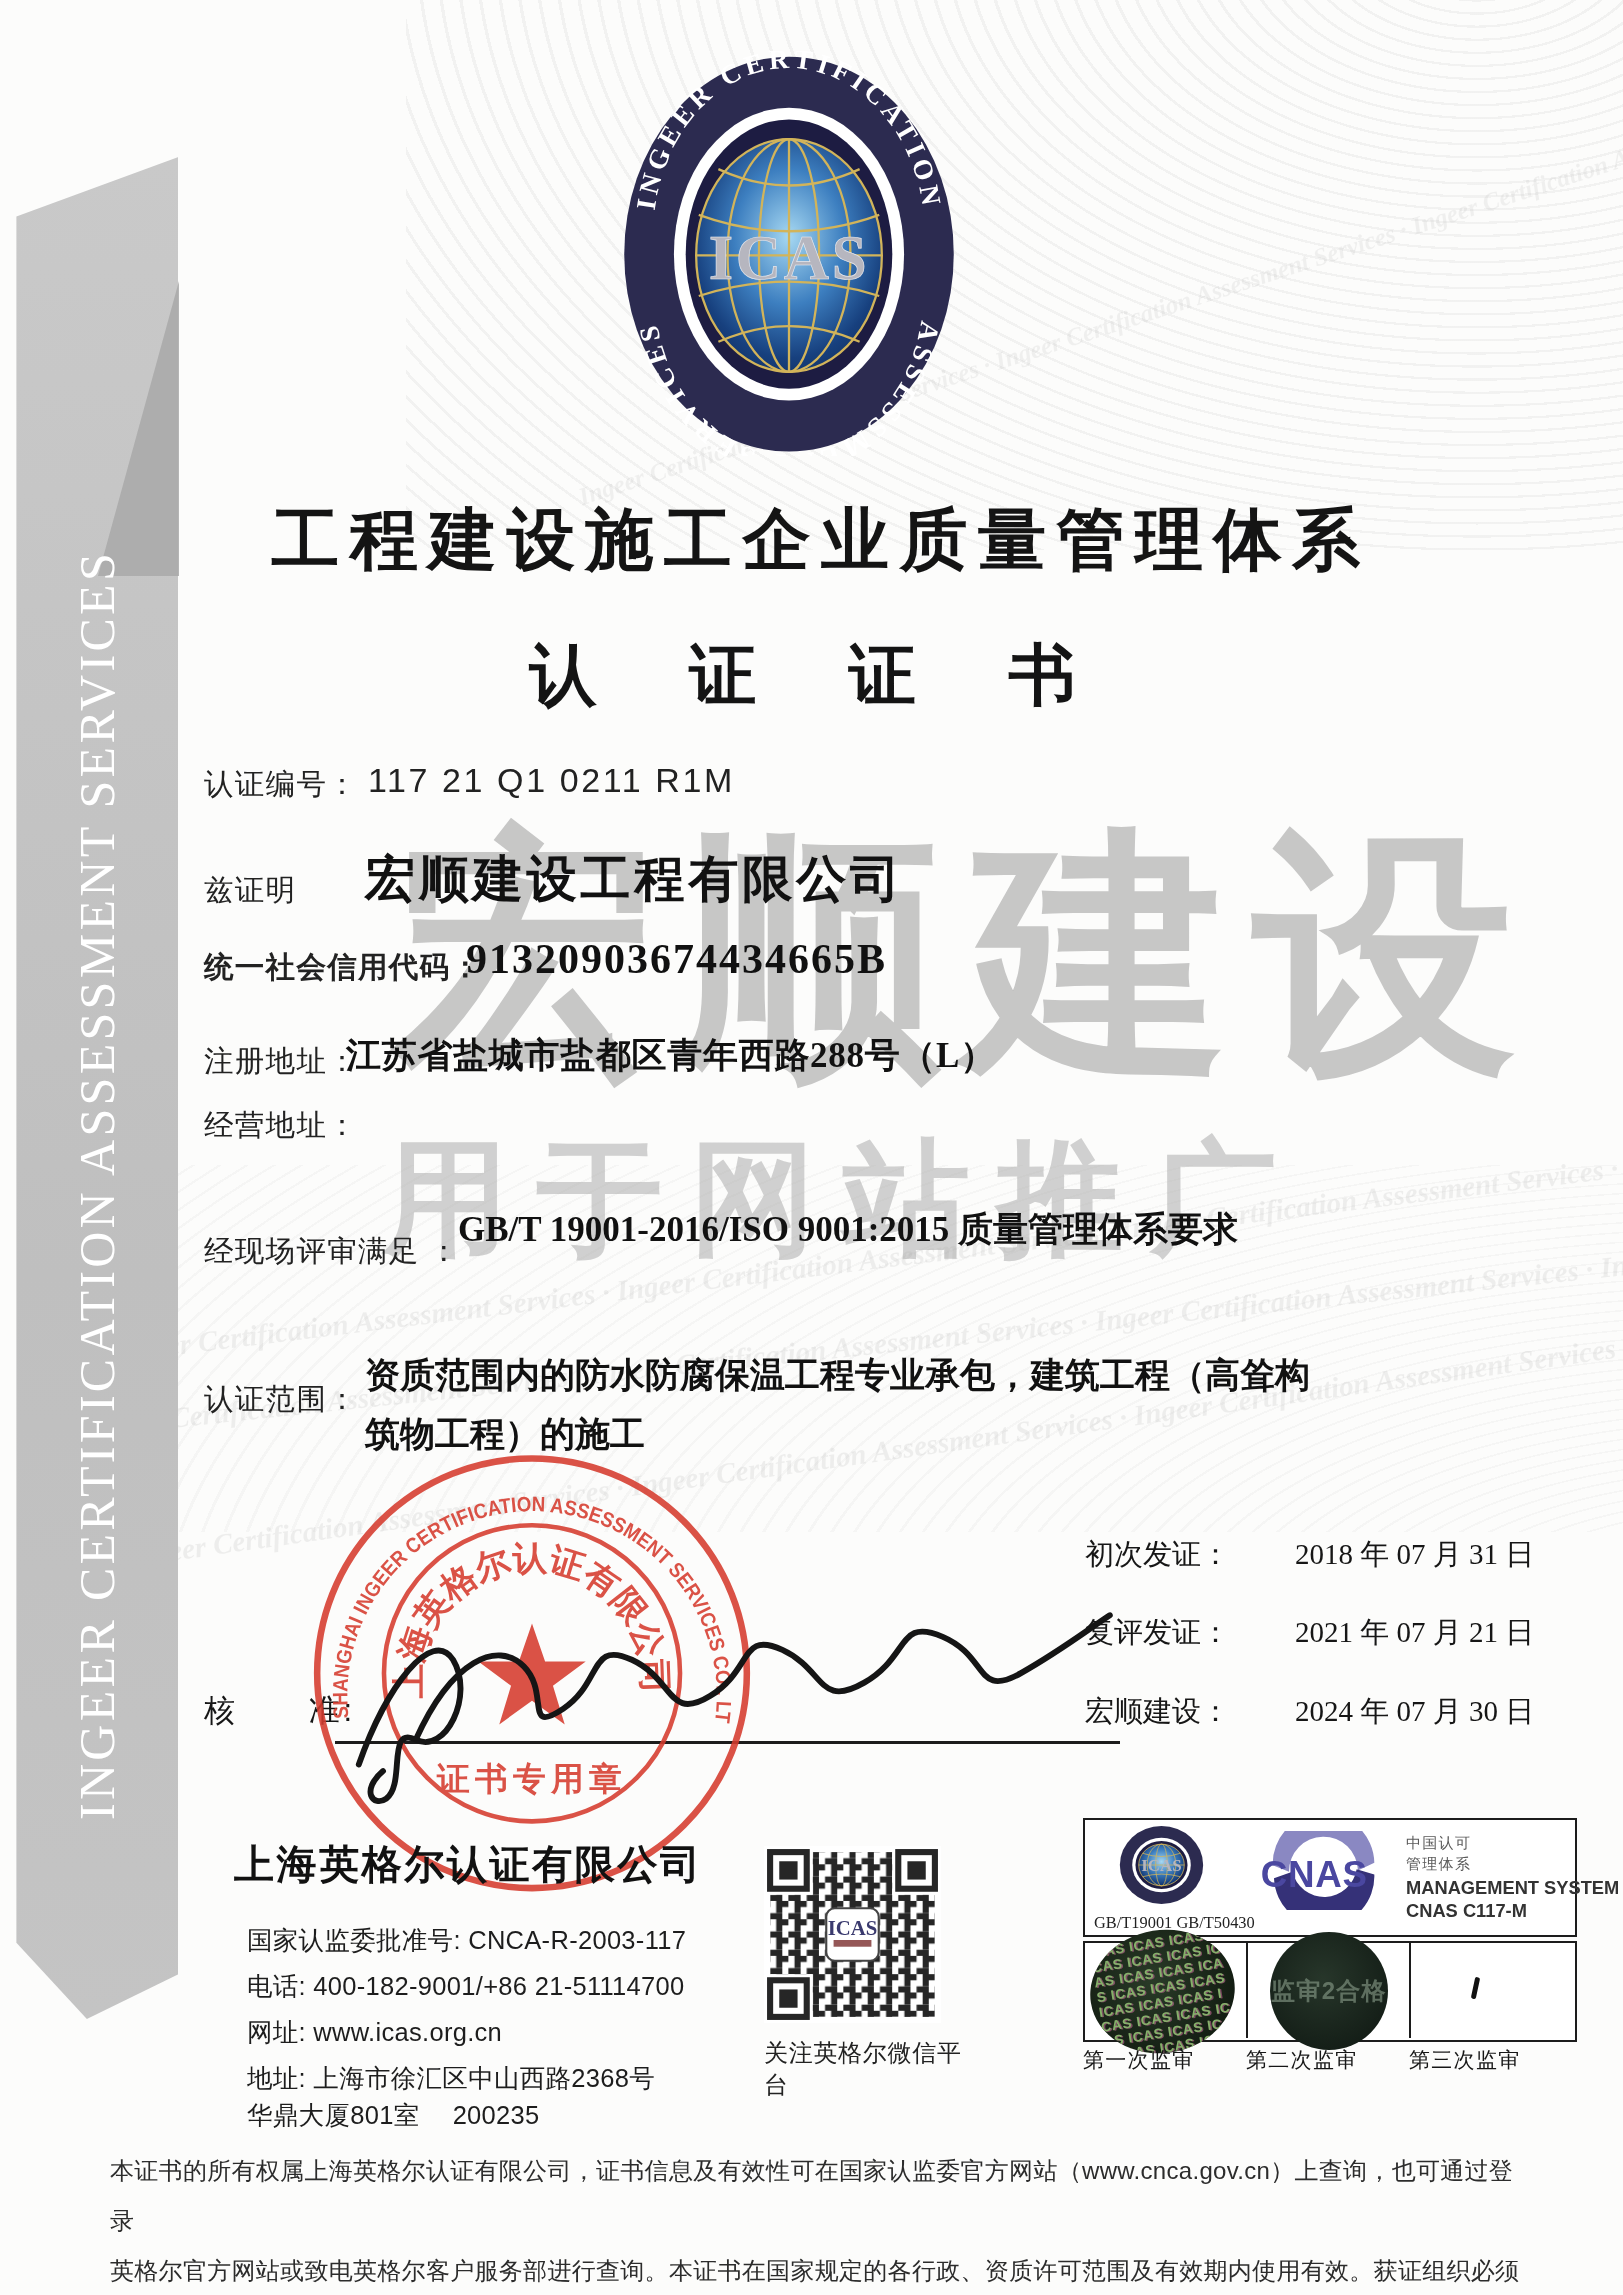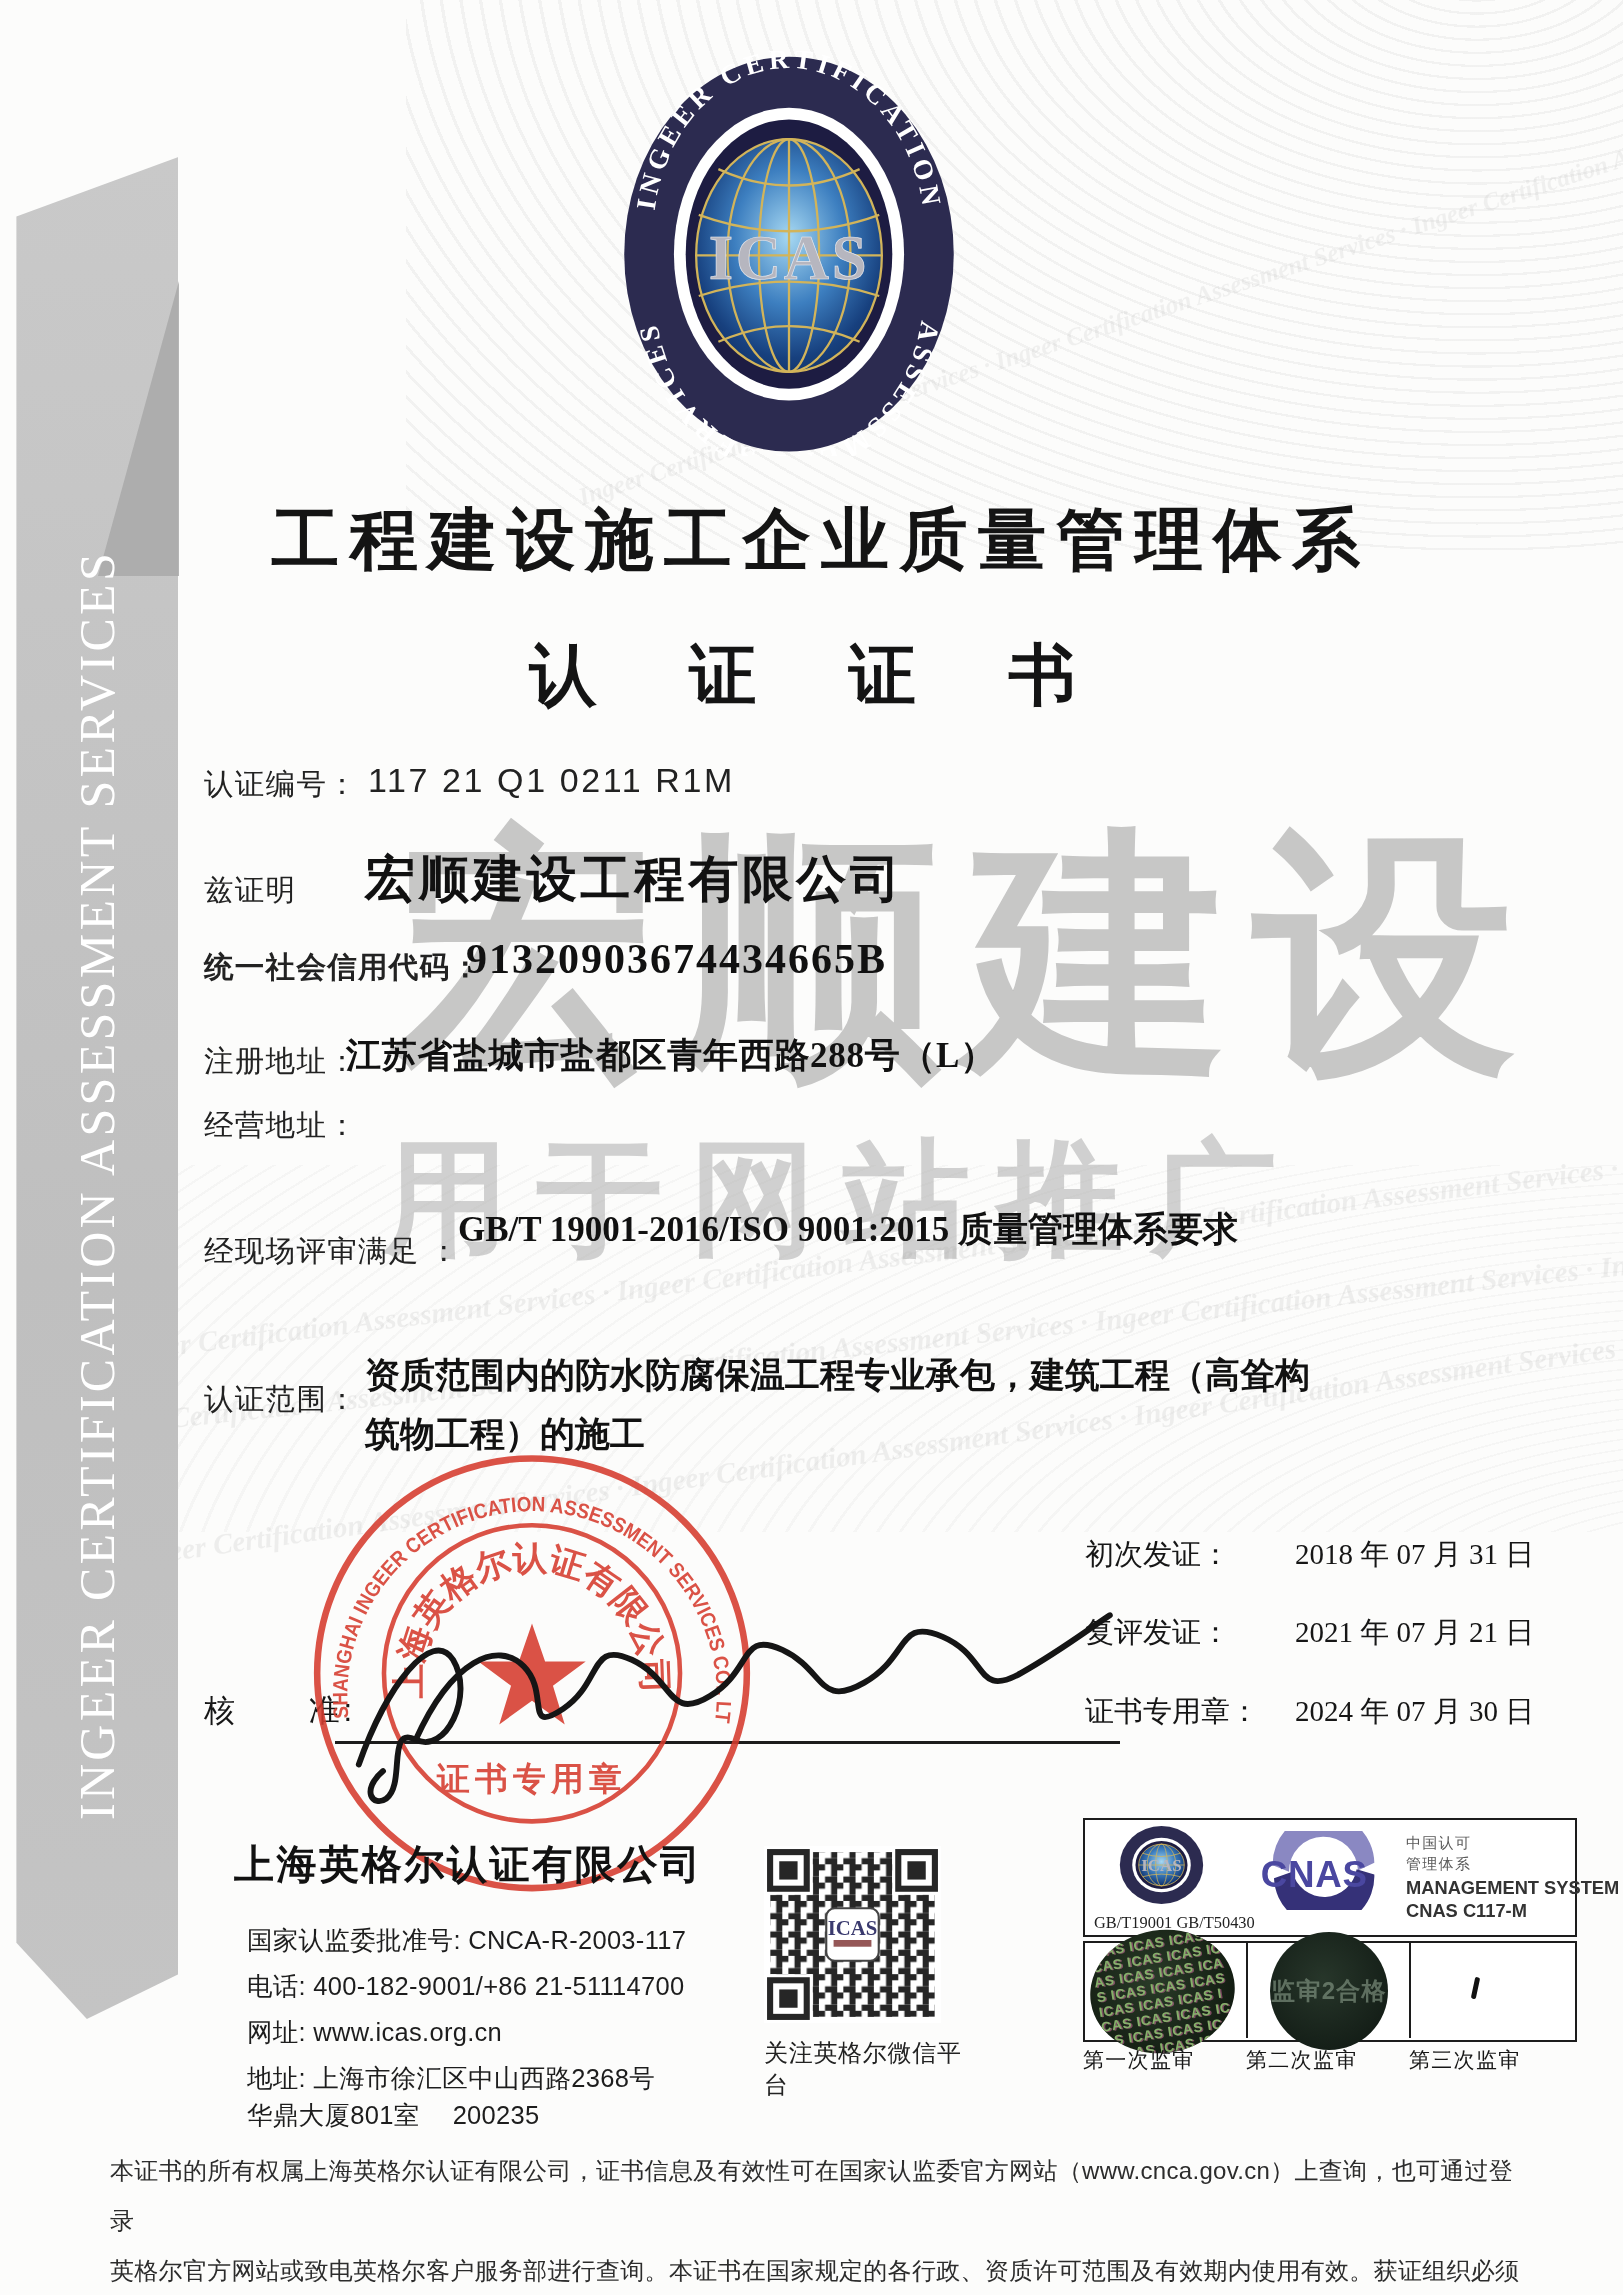--- a/index.html
+++ b/index.html
@@ -152,21 +152,21 @@
   <div class="abs val stdrow" style="left:458px;top:1206px;">GB/T 19001-2016/ISO 9001:2015 质量管理体系要求</div>
 
   <div class="abs lab" style="left:204px;top:1380px;">认证范围：</div>
   <div class="abs val stdrow" style="left:365px;top:1352px;">资质范围内的防水防腐保温工程专业承包，建筑工程（高耸构</div>
   <div class="abs val stdrow" style="left:365px;top:1411px;text-align:center;">筑物工程）的施工</div>
 
   <div class="abs dlab" style="left:1085px;top:1535px;">初次发证：</div>
   <div class="abs dval" style="left:1295px;top:1535px;">2018 年 07 月 31 日</div>
   <div class="abs dlab" style="left:1085px;top:1613px;">复评发证：</div>
   <div class="abs dval" style="left:1295px;top:1613px;">2021 年 07 月 21 日</div>
-  <div class="abs dlab" style="left:1085px;top:1692px;">证书专用章：</div>
+  <div class="abs dlab" style="left:1085px;top:1692px;">宏顺建设：</div>
   <div class="abs dval" style="left:1295px;top:1692px;">2024 年 07 月 30 日</div>
 
   <div class="abs approve" style="left:204px;top:1690px;">核　　准:</div>
   <div class="abs sigline"></div>
 
   <svg class="abs" style="left:308px;top:1448px;opacity:.88;" width="448" height="448" viewBox="0 0 684 684">
     <defs>
       <path id="stampEn" d="M 62 412 A 282 282 0 1 1 622 412" fill="none"></path>
       <path id="stampCn" d="M 174 382 A 170 170 0 1 1 510 382" fill="none"></path>
     </defs>

